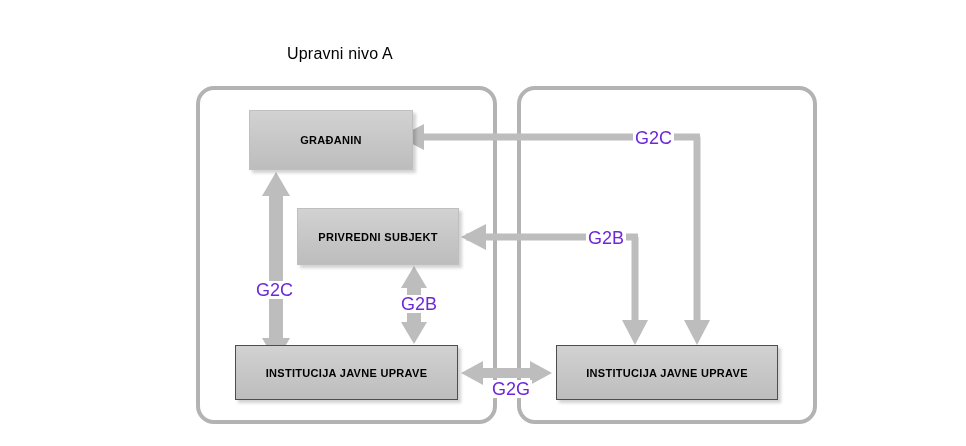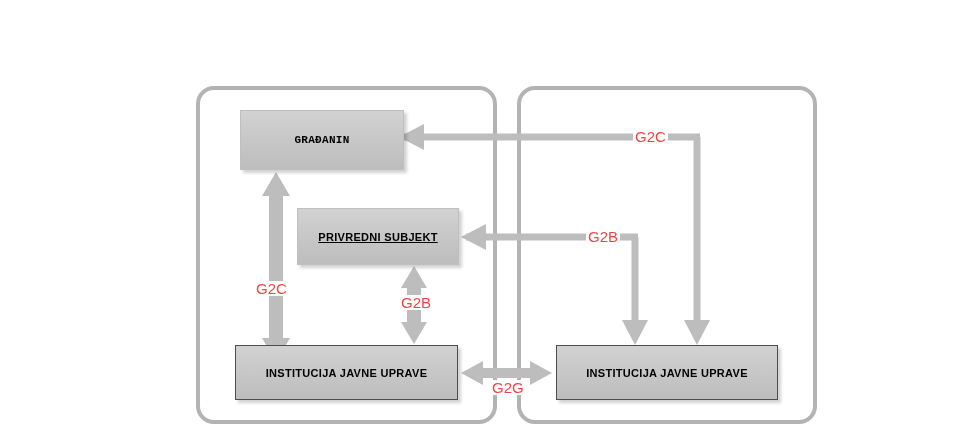--- a/index.html
+++ b/index.html
@@ -45,22 +45,22 @@
     box-shadow: 3px 3px 3px rgba(0,0,0,0.18);
   }
   .entity.plain {
     border: 1px solid #bfbfbf;
   }
   .entity.bordered {
     border: 1px solid #4d4d4d;
   }
   .edge-label {
     position: absolute;
-    font-size: 15px;
-    color: #ef4444;
+    font-size: 18px;
+    color: #6d28d9;
     background: #ffffff;
     padding: 0 2px;
     white-space: nowrap;
     line-height: 1;
   }
   svg.arrows {
     position: absolute;
     left: 0;
     top: 0;
     width: 966px;
@@ -74,20 +74,21 @@
     fill: none;
     stroke: #bdbdbd;
     stroke-width: 7;
   }
 </style>
 </head>
 <body>
 
 <div id="canvas">
 
+  <div class="title" style="left:287px; top:45px;">Upravni nivo A</div>
 
 
   <div class="container-box" style="left:196px; top:86px; width:301px; height:338px;"></div>
 
   <div class="container-box" style="left:517px; top:86px; width:300px; height:338px;"></div>
 
   <svg class="arrows" viewBox="0 0 966 446">
 
     <g>
       <polygon class="arrow-shape" points="276,172 290,196 283,196 283,338 290,338 276,362 262,338 269,338 269,196 262,196"></polygon>
@@ -109,25 +110,25 @@
     </g>
 
     <g>
       <path class="connector" d="M 635,237 L 635,330"></path>
       <path class="connector" d="M 466,237 L 638,237"></path>
       <polygon class="arrow-shape" points="461,237 486,224 486,250"></polygon>
       <polygon class="arrow-shape" points="635,345 622,320 648,320"></polygon>
     </g>
   </svg>
 
-  <div class="entity plain" style="left:240px; top:110px; width:164px; height:60px;font-family:Liberation Mono, monospace;">
+  <div class="entity plain" style="left:249px; top:110px; width:164px; height:60px;">
     <span>GRAĐANIN</span>
   </div>
 
-  <div class="entity plain" style="left:297px; top:208px; width:162px; height:57px;text-decoration:underline;">
+  <div class="entity plain" style="left:297px; top:208px; width:162px; height:57px;">
     <span>PRIVREDNI SUBJEKT</span>
   </div>
 
   <div class="entity bordered" style="left:235px; top:345px; width:223px; height:55px;">
     <span>INSTITUCIJA JAVNE UPRAVE</span>
   </div>
 
   <div class="entity bordered" style="left:556px; top:345px; width:222px; height:55px;">
     <span>INSTITUCIJA JAVNE UPRAVE</span>
   </div>

